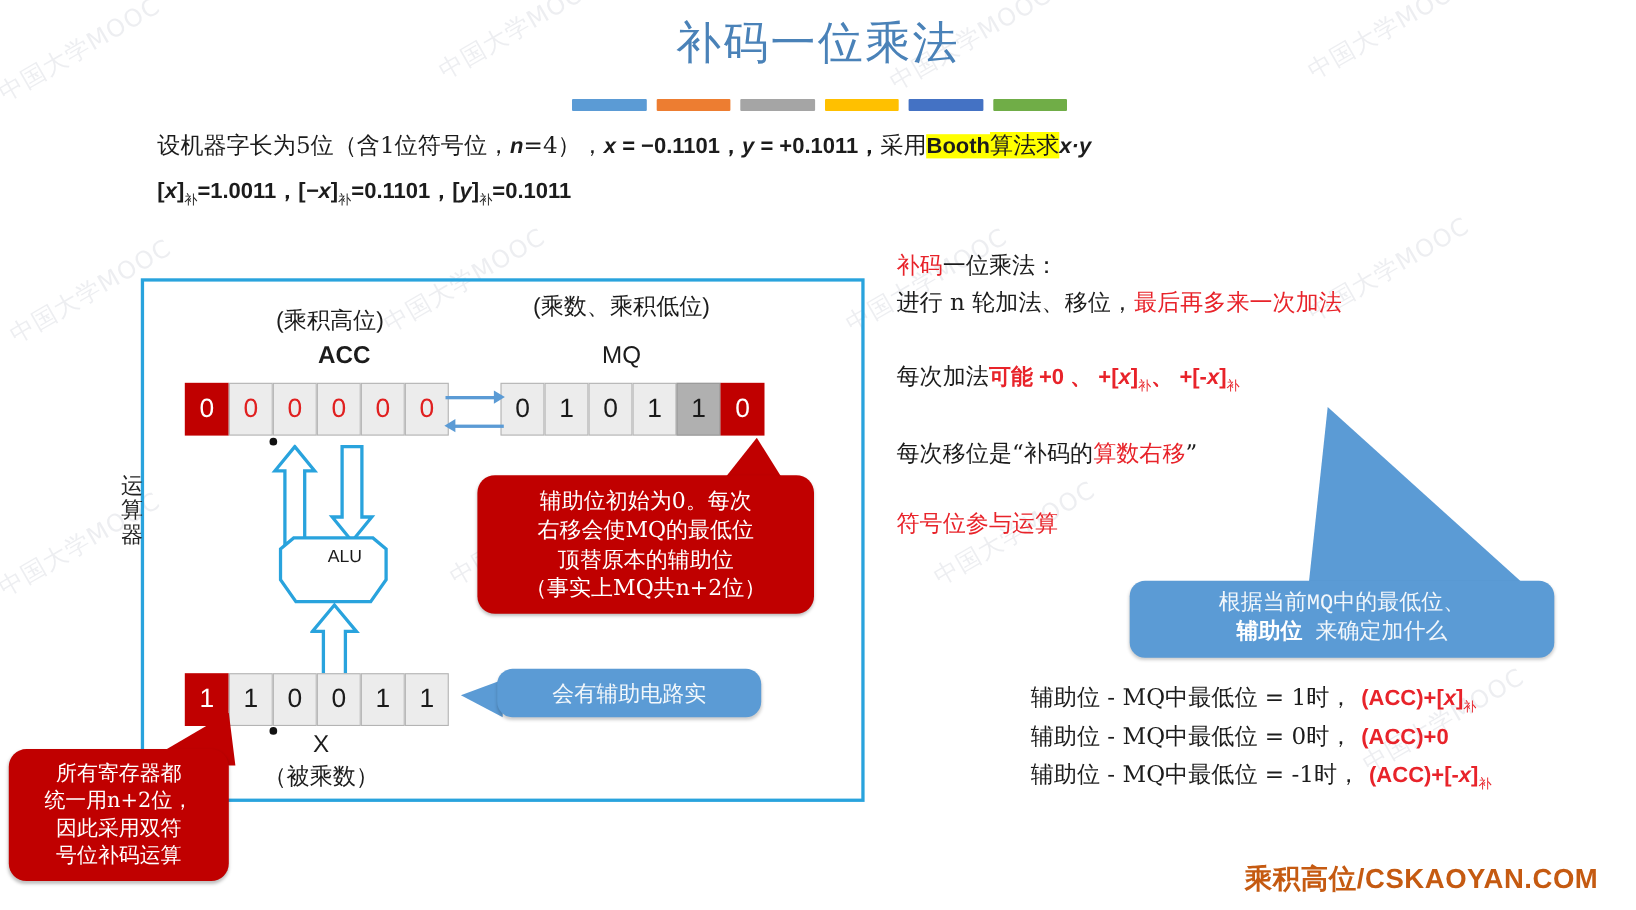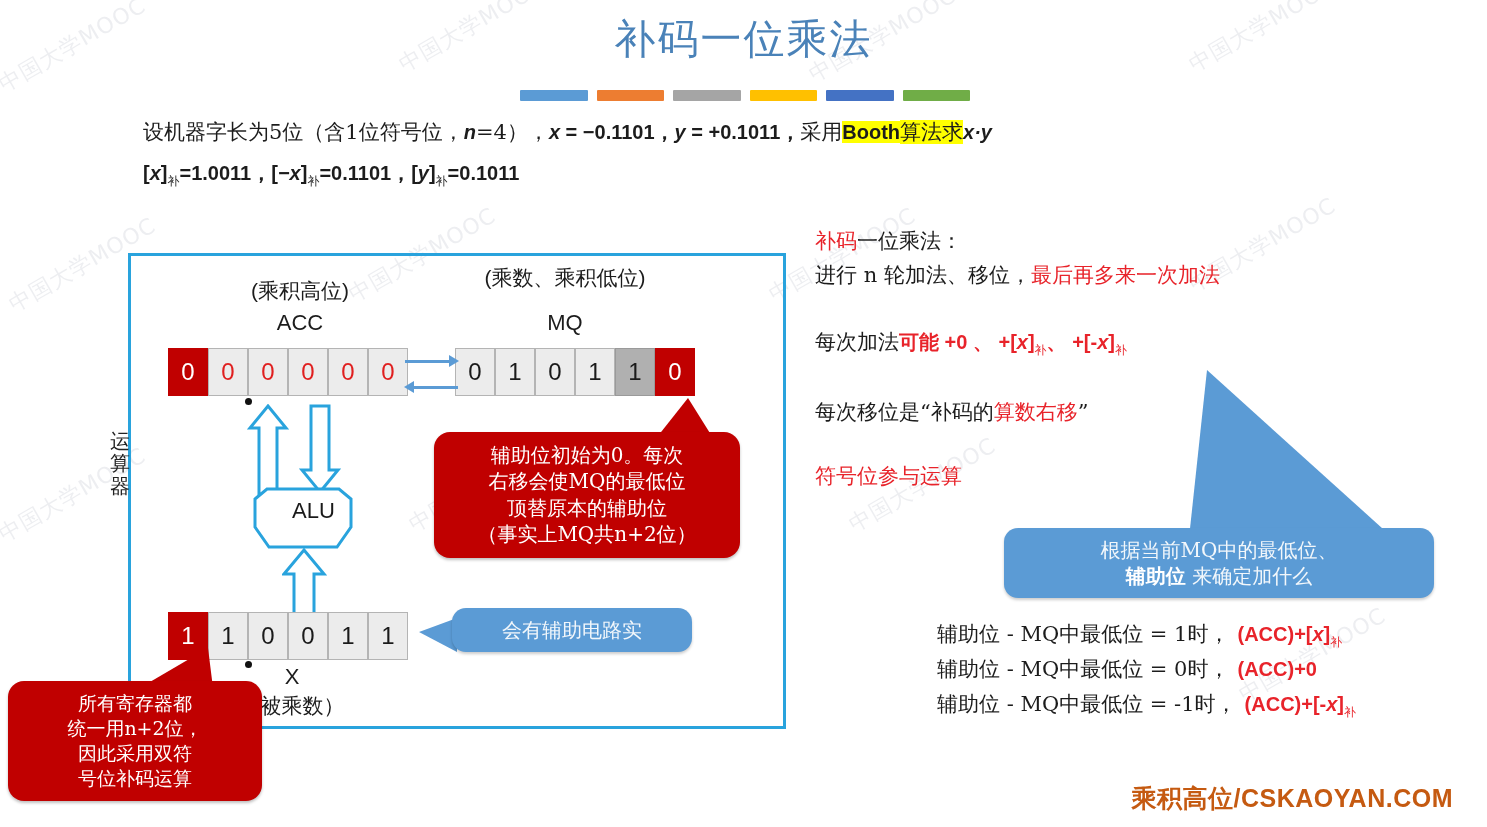--- a/index.html
+++ b/index.html
@@ -54,21 +54,21 @@
   .cell.dark{background:#b0b0b0;border:1px solid #9a9a9a;color:#1a1a1a;}
   .binpoint{position:absolute;width:7px;height:7px;border-radius:50%;background:#111;}
   
   .h-arrow{position:absolute;height:3px;background:#5b9bd5;}
   .h-arrow.rt:after{content:"";position:absolute;right:-9px;top:-5px;
      border-left:10px solid #5b9bd5;border-top:6px solid transparent;border-bottom:6px solid transparent;}
   .h-arrow.lt:before{content:"";position:absolute;left:-9px;top:-5px;
      border-right:10px solid #5b9bd5;border-top:6px solid transparent;border-bottom:6px solid transparent;}
   
   #alu{left:253px;top:487px;width:100px;height:62px;}
-  #alu-label{left:253px;top:498px;width:121px;text-align:center;font-size:22px;color:#1a1a1a;}
+  #alu-label{left:253px;top:498px;width:121px;text-align:center;font-size:16px;color:#1a1a1a;}
   
   .callout-red{position:absolute;background:#c00000;color:#fff;border-radius:16px;
     text-align:center;font-size:20px;line-height:1.32;padding:10px 14px;box-sizing:border-box;
     font-family:"DejaVu Serif","Liberation Serif",serif;
     box-shadow:0 2px 3px rgba(0,0,0,.25);}
   .callout-blue{position:absolute;background:#5b9bd5;color:#f2f7fb;border-radius:14px;
     text-align:center;font-size:20px;line-height:1.3;padding:9px 14px;box-sizing:border-box;
     font-family:"DejaVu Serif","Liberation Serif",serif;
     box-shadow:0 2px 3px rgba(0,0,0,.2);}
   
@@ -110,21 +110,21 @@
 </div>
 
 <div id="stmt1" class="abs stmt"><span>设机器字长为5位（含1位符号位，</span><span class="ital">n</span><span>=4），</span><span class="ital">x</span><span class="mono"> = −0.1101，</span><span class="ital">y</span><span class="mono"> = +0.1011，</span><span>采用</span><span class="mono hl">Booth</span><span class="hl">算法求</span><span class="ital">x·y</span></div>
 
 <div id="stmt2" class="abs stmt"><span class="mono">[</span><span class="ital">x</span><span class="mono">]</span><span class="sub">补</span><span class="mono">=1.0011，</span><span class="mono">[</span><span class="ital">−x</span><span class="mono">]</span><span class="sub">补</span><span class="mono">=0.1101，</span><span class="mono">[</span><span class="ital">y</span><span class="mono">]</span><span class="sub">补</span><span class="mono">=0.1011</span></div>
 
 <div id="diagram-frame" class="abs"></div>
 <div id="alu-group-label" class="abs">运算器</div>
 
 <div class="abs reg-caption" style="left:185px;top:277px;width:230px;">(乘积高位)</div>
-<div class="abs reg-name" style="left:185px;top:310px;width:230px;">ACC</div>
+<div class="abs reg-name" style="left:198px;top:310px;width:230px;font-weight:bold;">ACC</div>
 
 <div class="abs reg-caption" style="left:420px;top:264px;width:290px;">(乘数、乘积低位)</div>
 <div class="abs reg-name" style="left:420px;top:310px;width:290px;">MQ</div>
 
 <div class="abs regrow" style="left:168px;top:348px;">
   <div class="cell sign">0</div>
   <div class="cell norm red">0</div>
   <div class="cell norm red">0</div>
   <div class="cell norm red">0</div>
   <div class="cell norm red">0</div>
@@ -176,21 +176,21 @@
 <div class="callout-red" style="left:434px;top:432px;width:306px;">
   <div>辅助位初始为0。每次</div>
   <div>右移会使MQ的最低位</div>
   <div>顶替原本的辅助位</div>
   <div>（事实上MQ共n+2位）</div>
 </div>
 
 <svg class="abs" style="left:120px;top:648px;" width="110" height="50">
   <polygon points="88,0 94,48 6,48" fill="#c00000"></polygon>
 </svg>
-<div class="callout-red" style="left:8px;top:681px;width:254px;font-size:19px;">
+<div class="callout-red" style="left:8px;top:681px;width:200px;font-size:19px;">
   <div>所有寄存器都</div>
   <div>统一用n+2位，</div>
   <div>因此采用双符</div>
   <div>号位补码运算</div>
 </div>
 
 <svg class="abs" style="left:419px;top:618px;" width="40" height="40">
   <polygon points="0,14 38,0 38,34" fill="#5b9bd5"></polygon>
 </svg>
 <div class="callout-blue" style="left:452px;top:608px;width:240px;">
@@ -202,21 +202,21 @@
 
 <div class="rtext" style="left:815px;top:328px;"><span>每次加法</span><span class="red mono">可能 +0 、 +[</span><span class="red ital">x</span><span class="red mono">]</span><span class="red sub">补</span><span class="red mono">、 +[-</span><span class="red ital">x</span><span class="red mono">]</span><span class="red sub">补</span></div>
 
 <div class="rtext" style="left:815px;top:398px;"><span>每次移位是“补码的</span><span class="red">算数右移</span><span>”</span></div>
 
 <div class="rtext red" style="left:815px;top:462px;">符号位参与运算</div>
 
 <svg class="abs" style="left:1185px;top:370px;" width="210" height="172">
   <polygon points="22,0 208,168 4,168" fill="#5b9bd5"></polygon>
 </svg>
-<div class="callout-blue" style="left:1004px;top:528px;width:430px;">
+<div class="callout-blue" style="left:1027px;top:528px;width:386px;font-family:Liberation Mono, monospace;">
   <div>根据当前MQ中的最低位、</div>
   <div><span style="font-weight:bold;color:#ffffff;">辅助位</span><span> 来确定加什么</span></div>
 </div>
 
 <div class="rule" style="left:937px;top:620px;"><span>辅助位 - MQ中最低位 = 1时，</span><span class="red mono" style="margin-left:8px;">(ACC)+[</span><span class="red ital">x</span><span class="red mono">]</span><span class="red sub">补</span></div>
 <div class="rule" style="left:937px;top:655px;"><span>辅助位 - MQ中最低位 = 0时，</span><span class="red mono" style="margin-left:8px;">(ACC)+0</span><span class="red ital"></span><span class="red mono"></span><span class="red sub"></span></div>
 <div class="rule" style="left:937px;top:690px;"><span>辅助位 - MQ中最低位 = -1时，</span><span class="red mono" style="margin-left:8px;">(ACC)+[-</span><span class="red ital">x</span><span class="red mono">]</span><span class="red sub">补</span></div>
 
 <div id="footer" class="abs">乘积高位/CSKAOYAN.COM</div>
 

